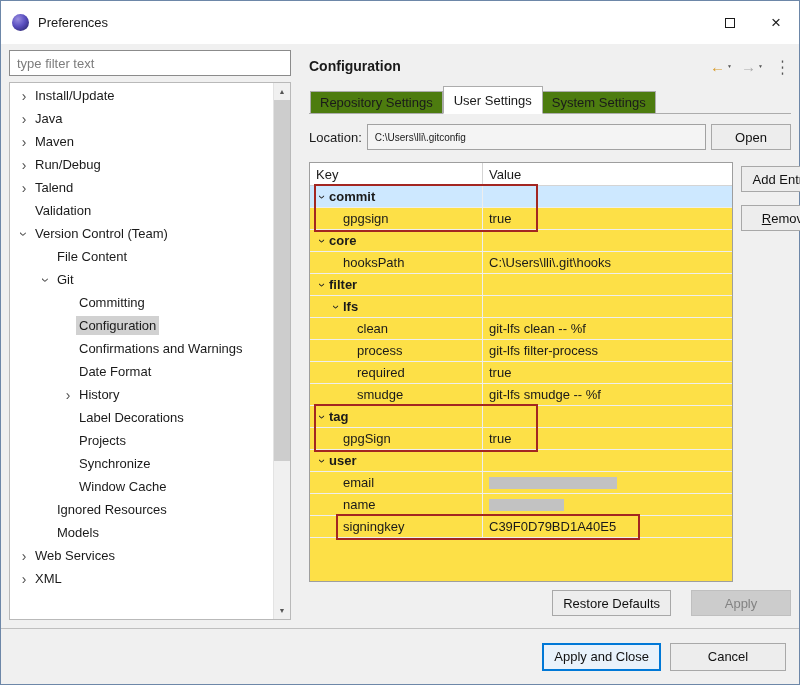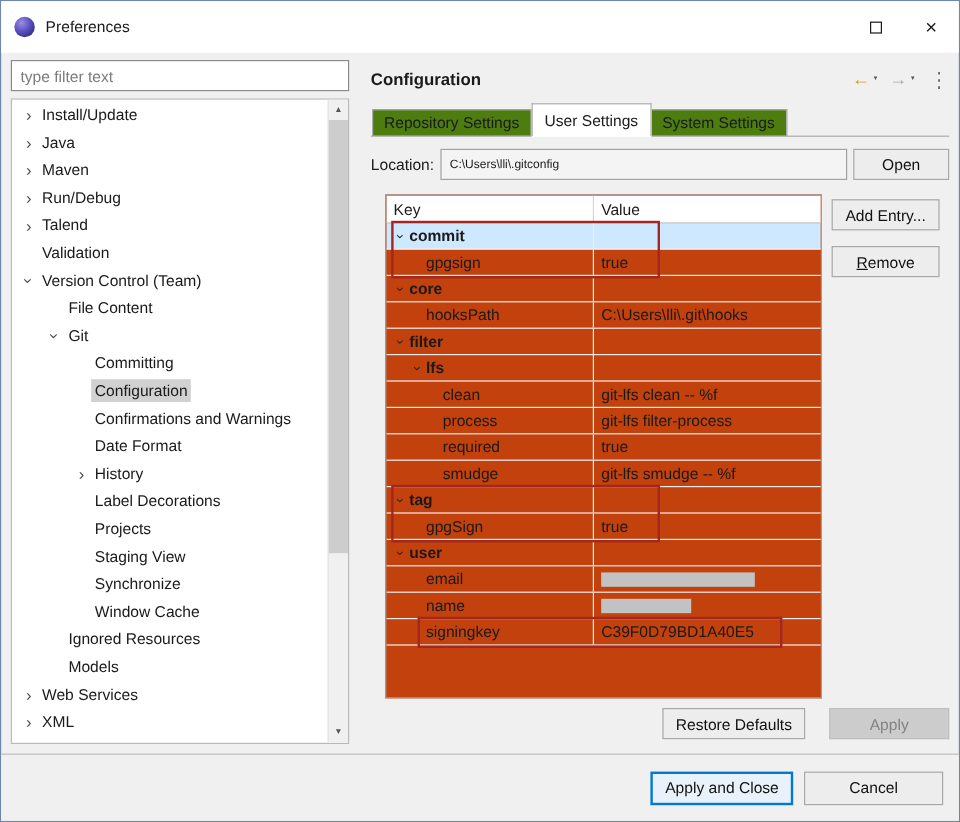--- a/index.html
+++ b/index.html
@@ -47,21 +47,21 @@
     border:1px solid #acacac;border-bottom:1px solid #fff;z-index:2;padding:0 10px;}
   .locrow{display:flex;align-items:center;margin-top:10px;gap:5px;}
   .loc-label{flex-shrink:0;}
   .loc-field{flex:1;height:26px;border:1px solid #a2a2a2;background:#f4f4f4;padding:0 7px;
     font-family:"Liberation Sans",sans-serif;font-size:10px;color:#1a1a1a;min-width:0;outline:none;}
   .btn{height:26px;padding:0 10px;background:#ededed;border:1px solid #a8a8a8;
     font-family:"Liberation Sans",sans-serif;font-size:13px;color:#111;cursor:pointer;}
   .btn[disabled]{background:#cccccc;border-color:#bfbfbf;color:#838383;cursor:default;}
   .open-btn{width:80px;flex-shrink:0;}
   .midrow{display:flex;margin-top:12px;gap:8px;}
-  .tablewrap{margin-left:12px;width:364px;height:420px;border:1px solid #9e9e9e;background:#c2410c;
+  .tablewrap{width:424px;height:420px;border:1px solid #9e9e9e;background:#fde047;
     position:relative;overflow:hidden;flex-shrink:0;}
   .thead{display:flex;height:23px;border-bottom:1px solid #d4d4d4;background:#fff;}
   .th{display:flex;align-items:center;padding-left:6px;}
   .th-key{width:172px;flex-shrink:0;}
   .th-val{flex:1;border-left:1px solid #d4d4d4;}
   .trow{display:flex;height:22px;border-bottom:1px solid #eeeeee;}
   .kcell{width:172px;flex-shrink:0;display:flex;align-items:center;overflow:hidden;}
   .vcell{flex:1;display:flex;align-items:center;padding-left:6px;border-left:1px solid #eeeeee;
     overflow:hidden;white-space:nowrap;}
   .t-expander{width:14px;flex-shrink:0;text-align:center;font-size:12px;color:#222;line-height:1;}
@@ -167,24 +167,20 @@
             <div class="tree-row" style="padding-left: 50px;">
               <span class="expander leaf"></span>
               <span class="tree-label">Label Decorations</span>
             </div>
             <div class="tree-row" style="padding-left: 50px;">
               <span class="expander leaf"></span>
               <span class="tree-label">Projects</span>
             </div>
             <div class="tree-row" style="padding-left: 50px;">
               <span class="expander leaf"></span>
-              <span class="tree-label">Staging View</span>
-            </div>
-            <div class="tree-row" style="padding-left: 50px;">
-              <span class="expander leaf"></span>
               <span class="tree-label">Synchronize</span>
             </div>
             <div class="tree-row" style="padding-left: 50px;">
               <span class="expander leaf"></span>
               <span class="tree-label">Window Cache</span>
             </div>
             <div class="tree-row" style="padding-left: 28px;">
               <span class="expander leaf"></span>
               <span class="tree-label">Ignored Resources</span>
             </div>

